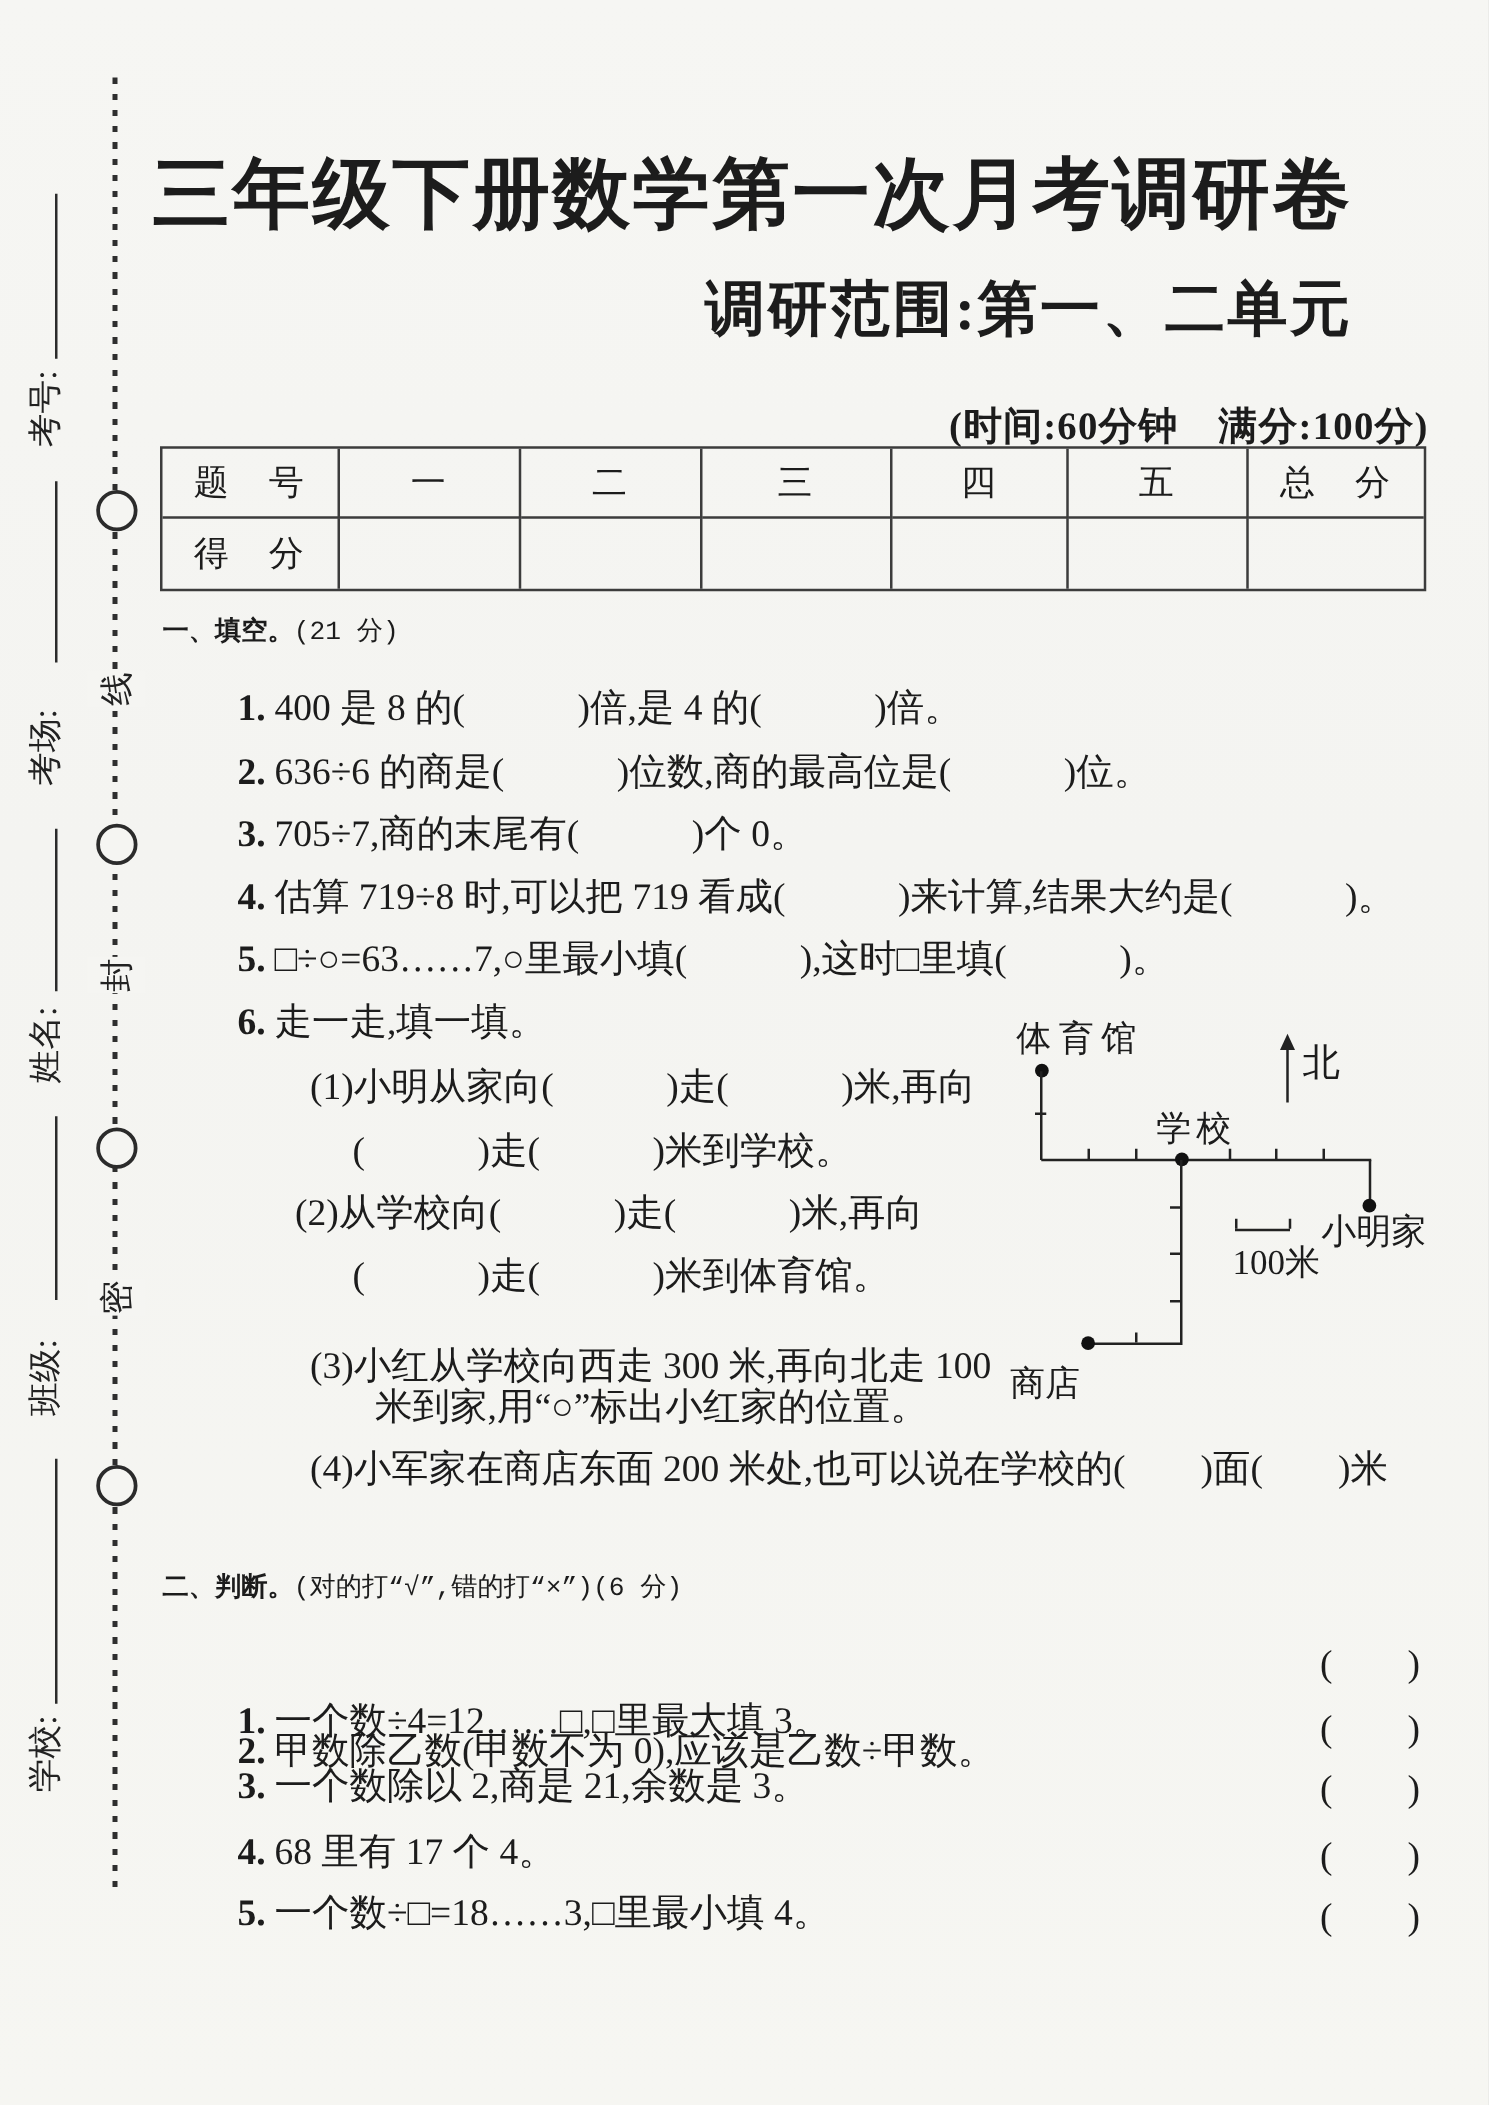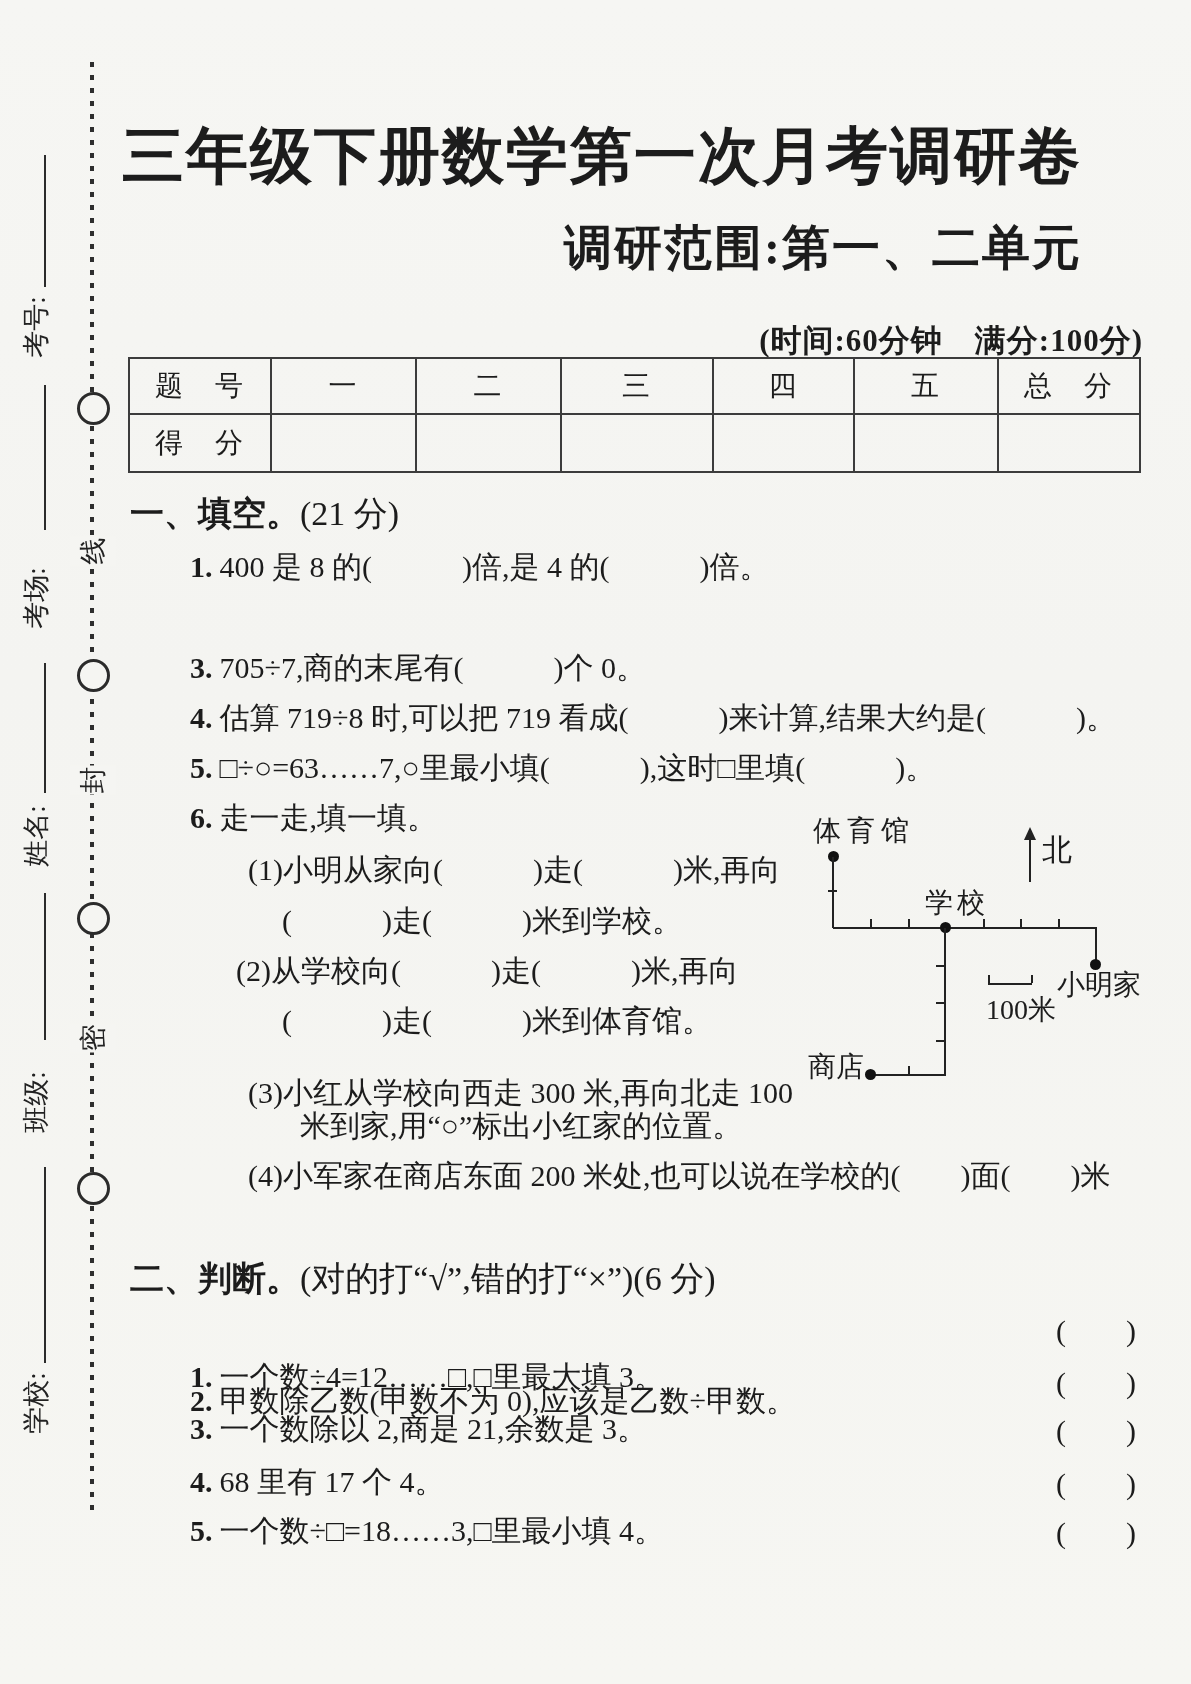--- a/index.html
+++ b/index.html
@@ -30,21 +30,21 @@
   .scoretable{position:absolute;left:128px;top:357px;display:grid;
     grid-template-columns:142px 145px 145px 152px 141px 144px 140px;
     grid-auto-rows:56px;border:2px solid #3c3c3c;background:transparent;}
   .scoretable .cell{border-right:2px solid #3c3c3c;border-bottom:2px solid #3c3c3c;
     display:flex;align-items:center;justify-content:center;font-size:28px;letter-spacing:2px;}
   .scoretable .cell:nth-child(7n){border-right:none;}
   .scoretable .cell:nth-child(n+8){border-bottom:none;}
   
   .line{position:absolute;font-size:30px;white-space:nowrap;line-height:1.2;}
   .line b{font-weight:bold;margin-right:7px;}
-  .sechead{position:absolute;font-size:34px;white-space:nowrap;line-height:1.2;}
+  .sechead{position:absolute;font-size:21px;white-space:nowrap;line-height:1.2;font-family:Liberation Mono, monospace;}
   .sechead b{font-weight:bold;}
   .jb{position:absolute;left:1056px;font-size:30px;white-space:nowrap;}
   
   .mline-v{position:absolute;width:0;border-left:2px solid #222;}
   .mline-h{position:absolute;height:0;border-top:2px solid #222;}
   .mdot{position:absolute;width:11px;height:11px;border-radius:50%;background:#111;}
   .mlabel{position:absolute;font-size:28px;white-space:nowrap;color:#1c1c1c;}
   .tick-v{position:absolute;width:0;height:9px;border-left:2px solid #222;}
   .tick-h{position:absolute;height:0;width:9px;border-top:2px solid #222;}
   .arrowhead{position:absolute;width:0;height:0;
@@ -104,20 +104,23 @@
     <div class="cell"></div>
   </div>
 
   <div class="sechead" style="left:130px;top:494px;">
     <b>一、填空。</b><span>(21 分)</span>
   </div>
 
   <div class="line" style="left:190px;top:549px;">
     <b>1.</b><span>400 是 8 的(　　　)倍,是 4 的(　　　)倍。</span>
   </div>
+  <div class="line" style="left:190px;top:600px;">
+    <b>2.</b><span>636÷6 的商是(　　　)位数,商的最高位是(　　　)位。</span>
+  </div>
   <div class="line" style="left:190px;top:650px;">
     <b>3.</b><span>705÷7,商的末尾有(　　　)个 0。</span>
   </div>
   <div class="line" style="left:190px;top:700px;">
     <b>4.</b><span>估算 719÷8 时,可以把 719 看成(　　　)来计算,结果大约是(　　　)。</span>
   </div>
   <div class="line" style="left:190px;top:750px;">
     <b>5.</b><span>□÷○=63……7,○里最小填(　　　),这时□里填(　　　)。</span>
   </div>
   <div class="line" style="left:190px;top:800px;">
@@ -160,21 +163,21 @@
     <div class="tick-v" style="left:1031px;top:975px;height:8px;"></div>
     <div class="mlabel" style="left:986px;top:991px;">100米</div>
 
     <div class="mline-v" style="left:944px;top:928px;height:148px;"></div>
     <div class="tick-h" style="left:936px;top:965px;"></div>
     <div class="tick-h" style="left:936px;top:1002px;"></div>
     <div class="tick-h" style="left:936px;top:1040px;"></div>
     <div class="mline-h" style="left:873px;top:1074px;width:72px;"></div>
     <div class="tick-v" style="left:908px;top:1066px;height:8px;"></div>
     <div class="mdot" style="left:865px;top:1069px;"></div>
-    <div class="mlabel" style="left:808px;top:1048px;text-align:right;">商店</div>
+    <div class="mlabel" style="left:808px;top:1088px;text-align:right;">商店</div>
   </div>
 
   <div class="sechead" style="left:130px;top:1259px;">
     <b>二、判断。</b><span>(对的打“√”,错的打“×”)(6 分)</span>
   </div>
 
   <div class="line" style="left:190px;top:1359px;">
     <b>1.</b><span>一个数÷4=12……□,□里最大填 3。</span>
   </div>
   <div class="jb" style="top:1311px;">(　　)</div>

